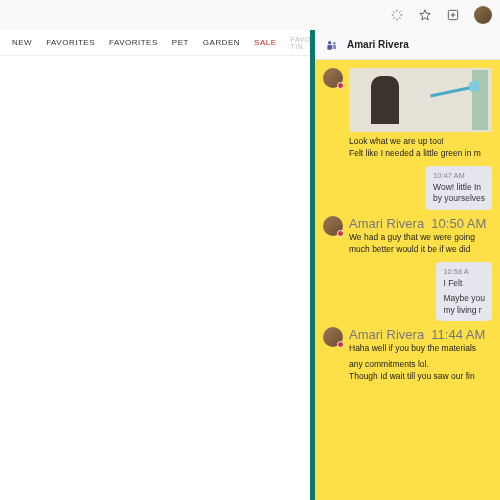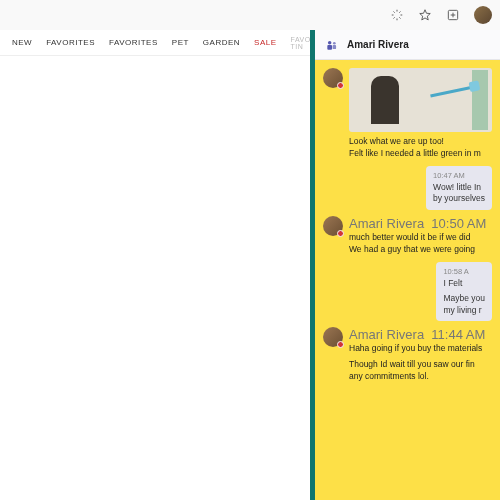--- a/index.html
+++ b/index.html
@@ -177,42 +177,42 @@
         <div>Wow! little In</div>
         <div>by yourselves</div>
       </div>
 
       <div class="msg-block">
         <div class="msg-avatar">
             <div class="status-dot"></div>
           </div>
         <div class="msg-content">
           <div class="msg-meta"><span>Amari Rivera</span> &nbsp;<span>10:50 AM</span></div>
+          <div class="msg-text">We had a guy that we were going</div>
           <div class="msg-text">much better would it be if we did</div>
-          <div class="msg-text">We had a guy that we were going</div>
         </div>
       </div>
 
       <div class="reply-bubble">
         <div class="reply-time">10:58 A</div>
         <div>I Felt</div>
         <div style="height:4px"></div>
         <div>Maybe you</div>
         <div>my living r</div>
       </div>
 
       <div class="msg-block">
         <div class="msg-avatar">
             <div class="status-dot"></div>
           </div>
         <div class="msg-content">
           <div class="msg-meta"><span>Amari Rivera</span> &nbsp;<span>11:44 AM</span></div>
-          <div class="msg-text">Haha going if you buy the materials</div>
+          <div class="msg-text">Haha well if you buy the materials</div>
           <div style="height:4px"></div>
+          <div class="msg-text">any commitments lol.</div>
           <div class="msg-text">Though Id wait till you saw our fin</div>
-          <div class="msg-text">any commitments lol.</div>
         </div>
       </div>
 
     </div>
   </div>
 
 </div>
 
 </body></html>

